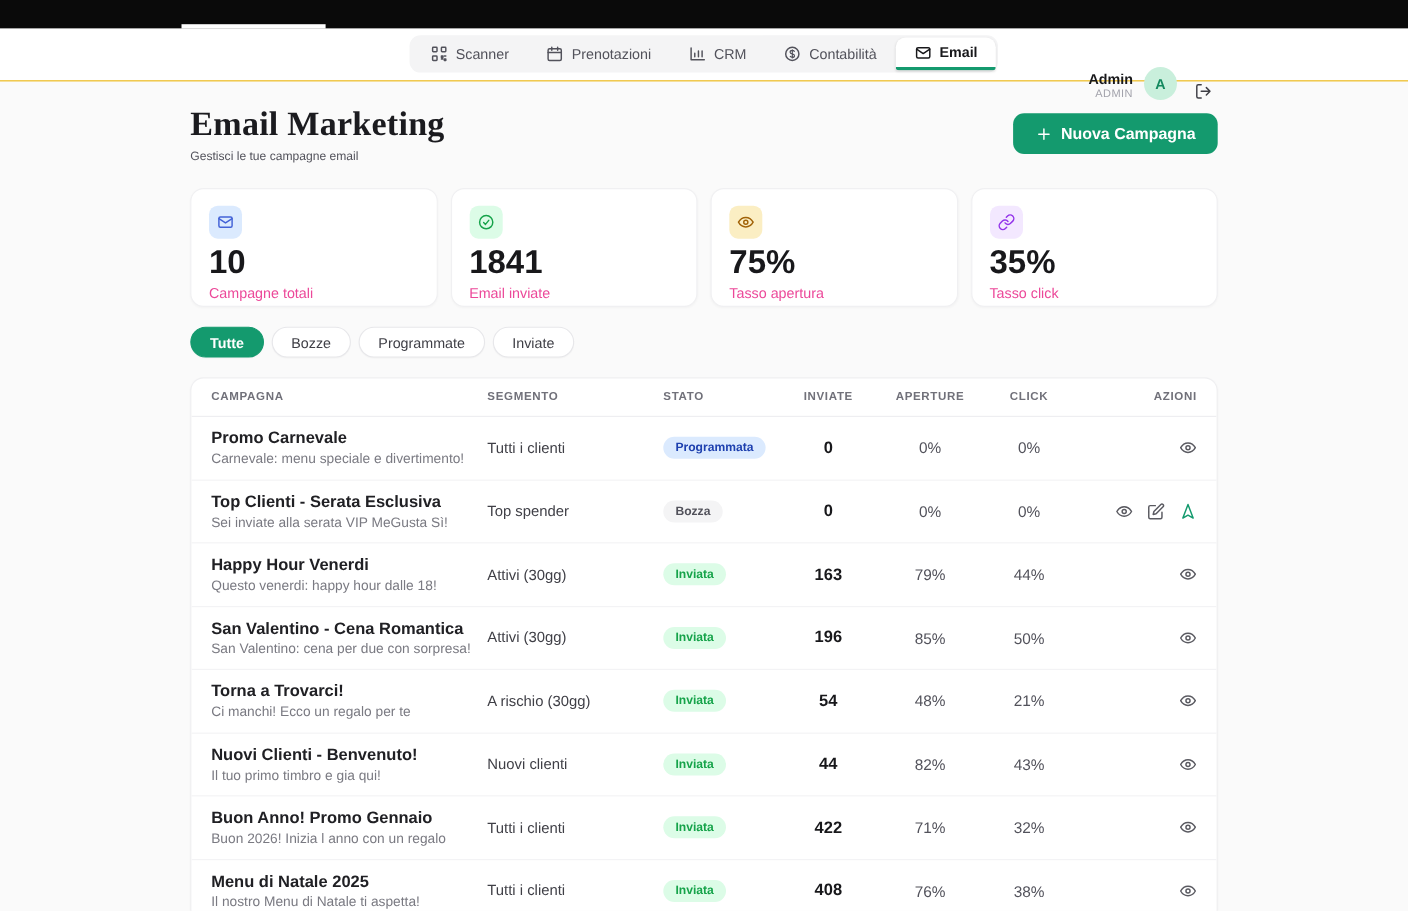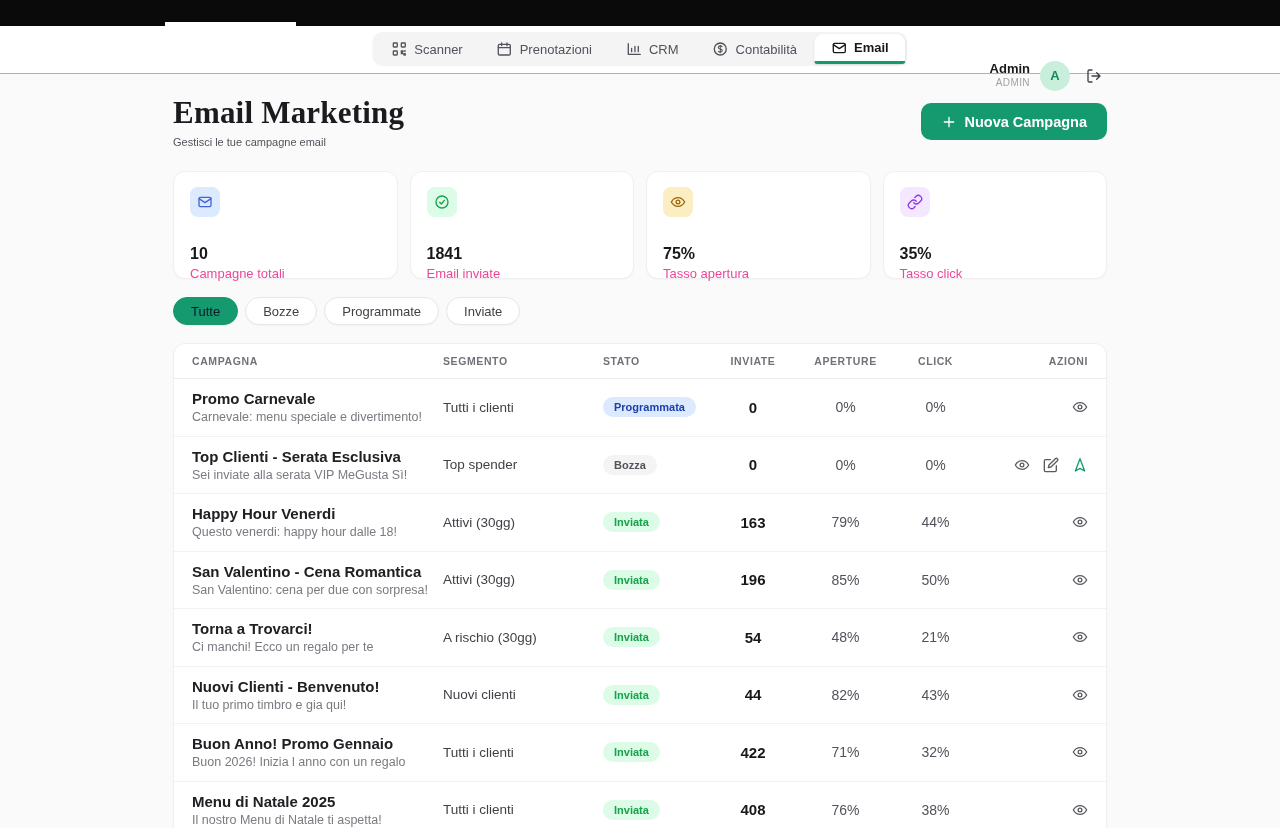--- a/index.html
+++ b/index.html
@@ -13,21 +13,21 @@
   
   .navbar { position:relative; height:48px; background:#ffffff; border-bottom:1px solid #eab308; }
   .tabs { position:absolute; left:50%; top:6px; transform:translateX(-50%);
           display:flex; align-items:stretch; background:#f4f4f5; border-radius:10px; padding:2px; height:34px; }
   .tab { display:flex; align-items:center; gap:7px; padding:0 17px; border:none; background:transparent;
          font-family:"Liberation Sans", sans-serif; font-size:13px; color:#52525b; cursor:pointer; border-radius:8px; white-space:nowrap; }
   .tab .icon { display:inline-flex; }
   .tab.active { background:#ffffff; color:#18181b; font-weight:bold;
                 border-radius:9px 9px 3px 3px; box-shadow:0 1px 2px rgba(0,0,0,.10);
                 border-bottom:3px solid var(--green); }
-  .user-area { position:absolute; right:178px; top:17px; height:65px; display:flex; align-items:center; gap:10px; }
+  .user-area { position:absolute; right:178px; top:0; height:65px; display:flex; align-items:flex-end; gap:10px; }
   .user-text { text-align:right; line-height:1.15; }
   .user-name { font-size:13px; font-weight:bold; color:#18181b; }
   .user-role { font-size:10px; color:#a1a1aa; letter-spacing:.4px; }
   .avatar { width:30px; height:30px; border-radius:50%; background:#c9efdc; color:#14895f;
             display:flex; align-items:center; justify-content:center; font-size:13px; font-weight:bold; cursor:pointer; }
   .logout { background:none; border:none; color:#3f3f46; cursor:pointer; display:flex; margin-left:6px; }
 
   
   main { width:934px; margin:0 auto; padding-top:21px; }
   .page-head { display:flex; justify-content:space-between; align-items:center; }
@@ -36,29 +36,29 @@
   .btn-primary { display:flex; align-items:center; gap:8px; background:var(--green); color:#fff; border:none;
                  border-radius:10px; padding:12px 20px; height:37px; font-family:"Liberation Sans", sans-serif;
                  font-size:14.5px; font-weight:bold; cursor:pointer; }
   .btn-primary .icon { display:inline-flex; }
 
   
   .stats { display:grid; grid-template-columns:repeat(4,1fr); gap:12px; margin-top:23px; }
   .stat-card { background:#fff; border:1px solid #f0f0f2; border-radius:12px; padding:15px 16px 17px;
                box-shadow:0 1px 2px rgba(0,0,0,.03); height:108px; }
   .chip { width:30px; height:30px; border-radius:8px; display:flex; align-items:center; justify-content:center; }
-  .stat-value { font-size:16px; font-weight:bold; color:#18181b; margin-top:28px; }
+  .stat-value { font-size:30px; font-weight:bold; color:#18181b; margin-top:5px; }
   .stat-label { font-size:13px; color:#ec4899; margin-top:3px; }
 
   
   .filters { display:flex; gap:7px; margin-top:18px; }
   .filter-pill { border-radius:9999px; padding:0 17px; height:28px; font-family:"Liberation Sans", sans-serif;
                  font-size:13px; cursor:pointer; background:#fff; color:#3f3f46; border:1px solid #e7e7ea;
                  box-shadow:0 1px 1px rgba(0,0,0,.03); }
-  .filter-pill.active { background:var(--green); color:#0f172a; border-color:var(--green); font-weight:normal; }
+  .filter-pill.active { background:var(--green); color:#ffffff; border-color:var(--green); font-weight:bold; }
 
   
   .table-card { margin-top:18px; background:#fff; border:1px solid #efeff1; border-radius:12px 12px 0 0;
                 box-shadow:0 1px 2px rgba(0,0,0,.03); overflow:hidden; }
   .grid-row { display:grid; grid-template-columns:1fr 160px 105px 90px 95px 85px 110px; align-items:center; padding:0 18px; }
   .thead { height:35px; border-bottom:1px solid #ededf0; }
   .thead .th { font-size:10.5px; font-weight:bold; letter-spacing:.6px; color:#71717a; text-transform:uppercase; }
   .trow { height:57.5px; border-bottom:1px solid #f2f2f4; }
   .row-name { font-size:15px; font-weight:bold; color:#202024; }
   .row-desc { font-size:12.5px; color:#7a7a82; margin-top:3px; }

